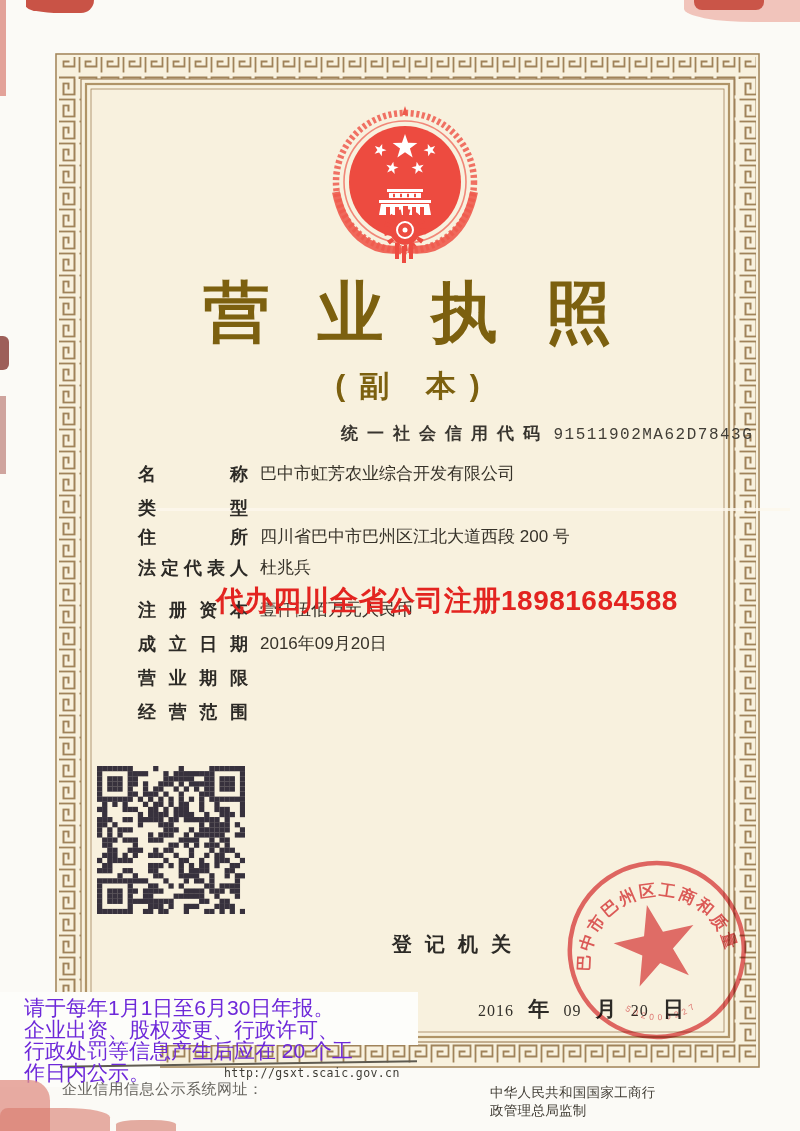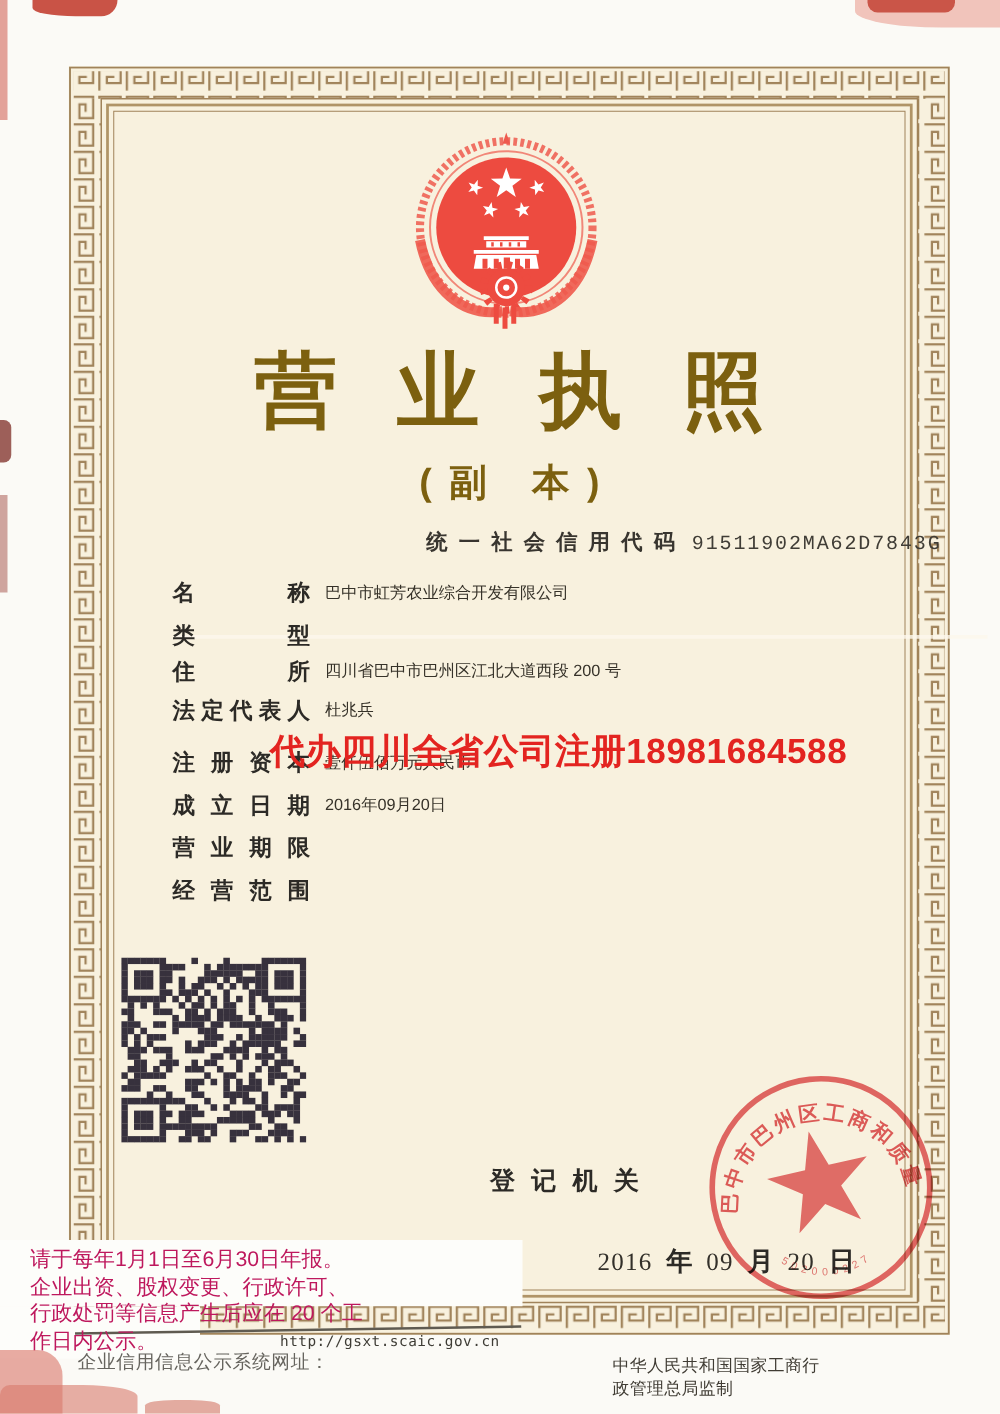--- a/index.html
+++ b/index.html
@@ -16,47 +16,47 @@
   .subtitle{position:absolute;left:55px;top:366px;width:705px;text-align:center;
          font-size:30px;font-weight:bold;color:#7c600f;letter-spacing:14px;text-indent:14px;}
   .credit-line{position:absolute;left:341px;top:422px;white-space:nowrap;}
   .credit-label{font-size:17px;font-weight:bold;color:#38352f;letter-spacing:9px;}
   .credit-code{font-size:16px;color:#403d36;font-family:Liberation Mono, monospace;letter-spacing:1.5px;}
   
   .fields{position:absolute;left:138px;top:462px;width:600px;}
   .row{display:flex;align-items:flex-start;}
   .f-label{width:110px;min-width:110px;display:flex;justify-content:space-between;
            font-size:18px;font-weight:600;color:#2c2a26;line-height:24px;}
-  .f-value{padding-left:12px;font-size:13px;color:#363229;line-height:24px;}
+  .f-value{padding-left:12px;font-size:17px;color:#363229;line-height:24px;}
   .row:nth-child(1){margin-bottom:10px;}
   .row:nth-child(2){margin-bottom:5px;}
   .row:nth-child(3){margin-bottom:7px;}
   .row:nth-child(4){margin-bottom:18px;}
   .row:nth-child(5){margin-bottom:10px;}
   .row:nth-child(6){margin-bottom:10px;}
   .row:nth-child(7){margin-bottom:10px;}
   .row:nth-child(8) .f-value{width:472px;font-size:17.5px;line-height:23.5px;text-align:justify;}
   
   .watermark{position:absolute;left:216px;top:582px;font-size:28px;font-weight:bold;
              color:#e32420;white-space:nowrap;letter-spacing:.5px;z-index:30;}
   
   .qr{position:absolute;left:97px;top:766px;width:148px;height:148px;}
   
   .reg-label{position:absolute;left:392px;top:931px;font-size:20px;font-weight:600;
              color:#2c2a26;letter-spacing:13px;white-space:nowrap;}
   .date-line{position:absolute;left:478px;top:995px;width:206px;display:flex;
              justify-content:space-between;align-items:baseline;z-index:5;}
-  .date-num{font-family:"Liberation Serif",serif;font-size:20px;color:#33302a;letter-spacing:1px;}
+  .date-num{font-family:"Liberation Serif",serif;font-size:16px;color:#33302a;letter-spacing:1px;}
   .date-unit{font-size:21px;font-weight:bold;color:#2c2a26;}
   .seal{position:absolute;left:558px;top:853px;width:198px;height:198px;z-index:20;
         mix-blend-mode:multiply;transform:rotate(-6deg);}
   
   .patch-a{position:absolute;left:0;top:992px;width:418px;height:53px;background:#fdfdfa;z-index:8;}
   .patch-b{position:absolute;left:0;top:1045px;width:160px;height:42px;background:#fdfdfa;z-index:8;}
-  .notice{position:absolute;left:24px;top:997px;z-index:12;font-size:17px;color:#be185d;line-height:21.5px;}
+  .notice{position:absolute;left:24px;top:997px;z-index:12;font-size:21px;color:#6d28d9;line-height:21.5px;}
   .rule-line{position:absolute;left:60px;top:1063px;width:357px;height:1.6px;background:#5f5b51;
              transform:rotate(-0.9deg);z-index:11;}
   .site-url{position:absolute;left:224px;top:1066px;font-family:"DejaVu Sans Mono",monospace;
             font-size:11.5px;color:#3e3c35;z-index:12;letter-spacing:.4px;}
   .site-label{position:absolute;left:62px;top:1080px;font-size:15px;color:#66645e;z-index:12;letter-spacing:.5px;}
   .issuer{position:absolute;left:490px;top:1084px;font-size:13.5px;color:#403c34;letter-spacing:.3px;}
   
   .art{position:absolute;z-index:40;pointer-events:none;}
   .a1{left:26px;top:0;width:68px;height:13px;background:#c23b2e;opacity:.88;border-radius:0 0 14px 55%;}
   .a2{left:0;top:0;width:6px;height:96px;background:#cc4a3c;opacity:.5;}

